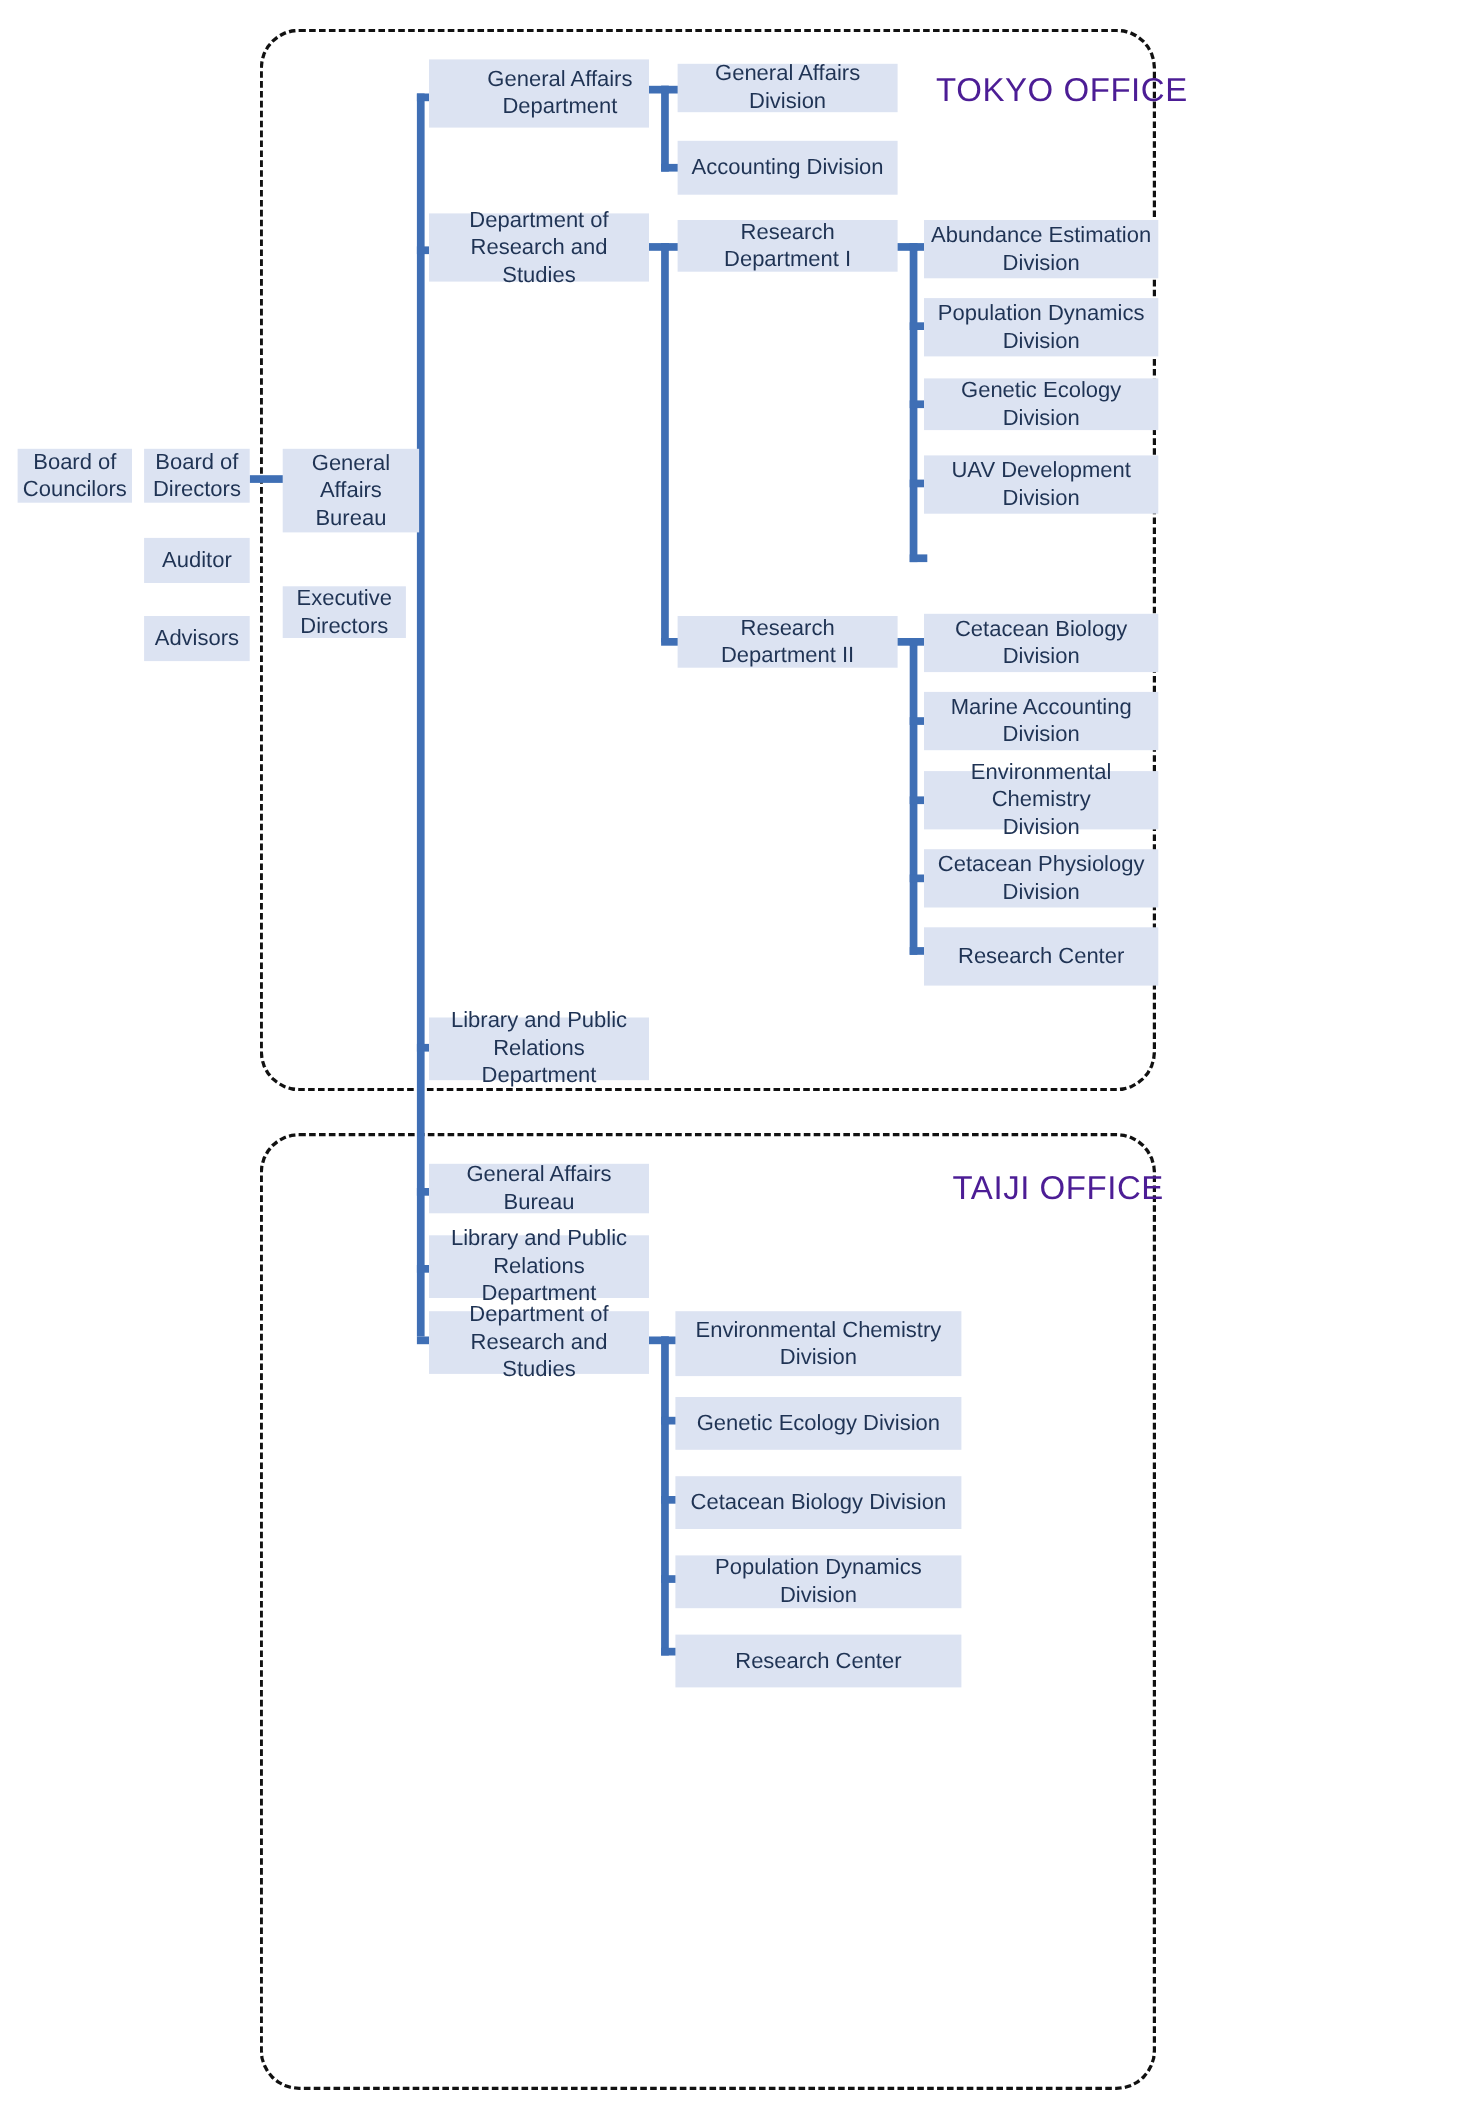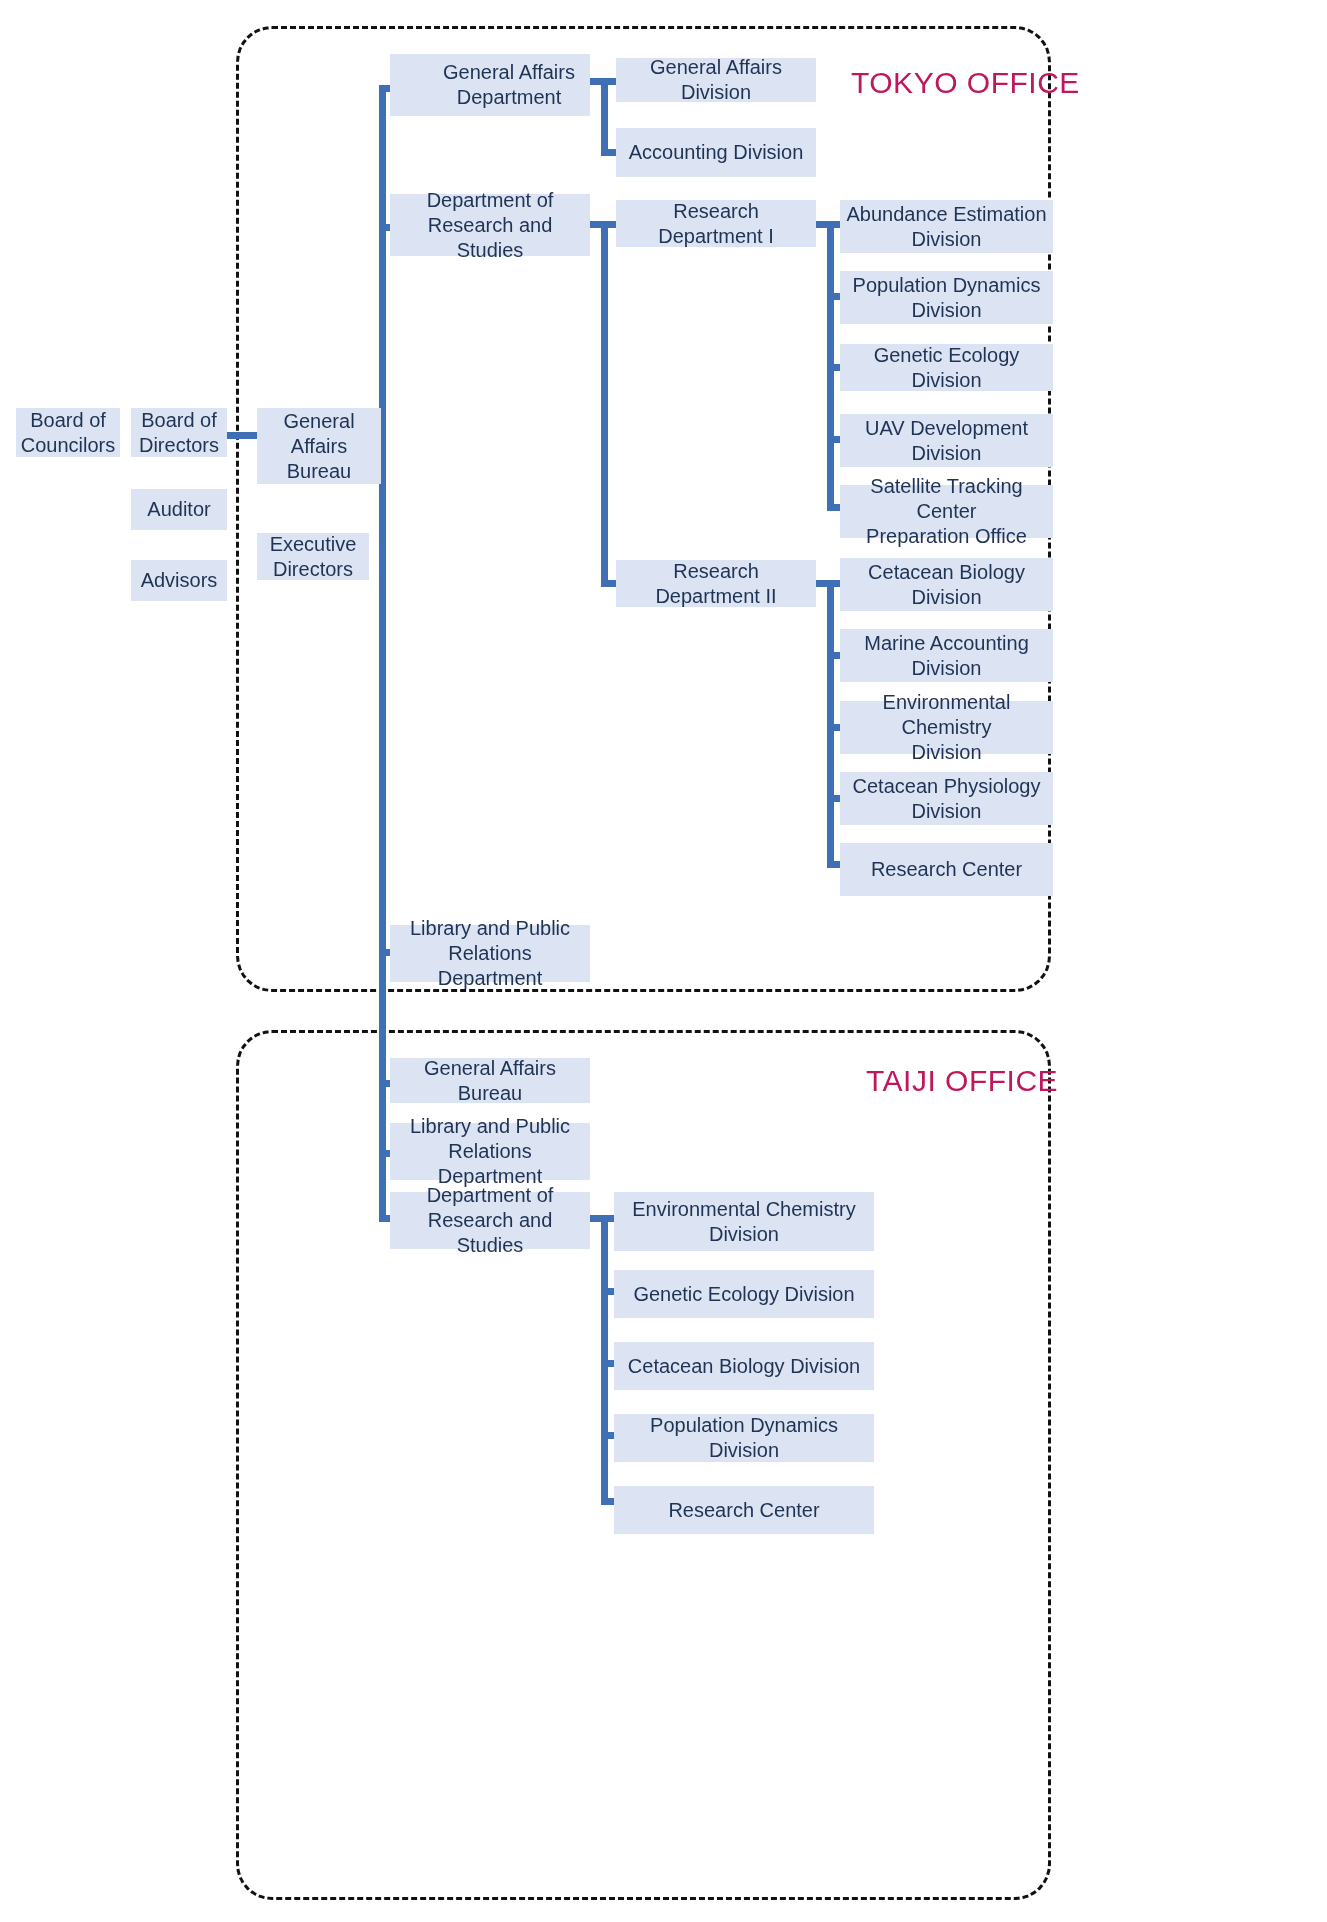--- a/index.html
+++ b/index.html
@@ -23,21 +23,21 @@
     align-items: center;
     justify-content: center;
     text-align: center;
     font-size: 20px;
     line-height: 1.25;
     padding: 4px 6px;
     white-space: pre-line;
   }
   .office-label {
     position: absolute;
-    color: #be185d;
+    color: #4c1d95;
     font-size: 30px;
     letter-spacing: 0.5px;
     white-space: nowrap;
   }
   .office-frame {
     position: absolute;
     border: 3px dashed #111111;
     border-radius: 36px;
     background: transparent;
   }
@@ -114,22 +114,20 @@
   <div class="conn h" style="left:827px; top:436px; width:16px;"></div>
   <div class="conn h" style="left:827px; top:504px; width:16px;"></div>
 
   <div class="node" style="left:840px; top:200px; width:213px; height:53px;">Abundance Estimation
 Division</div>
   <div class="node" style="left:840px; top:271px; width:213px; height:53px;">Population Dynamics
 Division</div>
   <div class="node" style="left:840px; top:344px; width:213px; height:47px;">Genetic Ecology Division</div>
   <div class="node" style="left:840px; top:414px; width:213px; height:53px;">UAV Development
 Division</div>
-  <div class="node" style="left:840px; top:485px; width:213px; height:53px;">Satellite Tracking Center
-Preparation Office</div>
 
   <div class="conn h" style="left:816px; top:580px; width:18px;"></div>
   <div class="conn v" style="left:827px; top:580px; height:288px;"></div>
   <div class="conn h" style="left:827px; top:580px; width:16px;"></div>
   <div class="conn h" style="left:827px; top:652px; width:16px;"></div>
   <div class="conn h" style="left:827px; top:724px; width:16px;"></div>
   <div class="conn h" style="left:827px; top:795px; width:16px;"></div>
   <div class="conn h" style="left:827px; top:861px; width:16px;"></div>
 
   <div class="node" style="left:840px; top:558px; width:213px; height:53px;">Cetacean Biology

